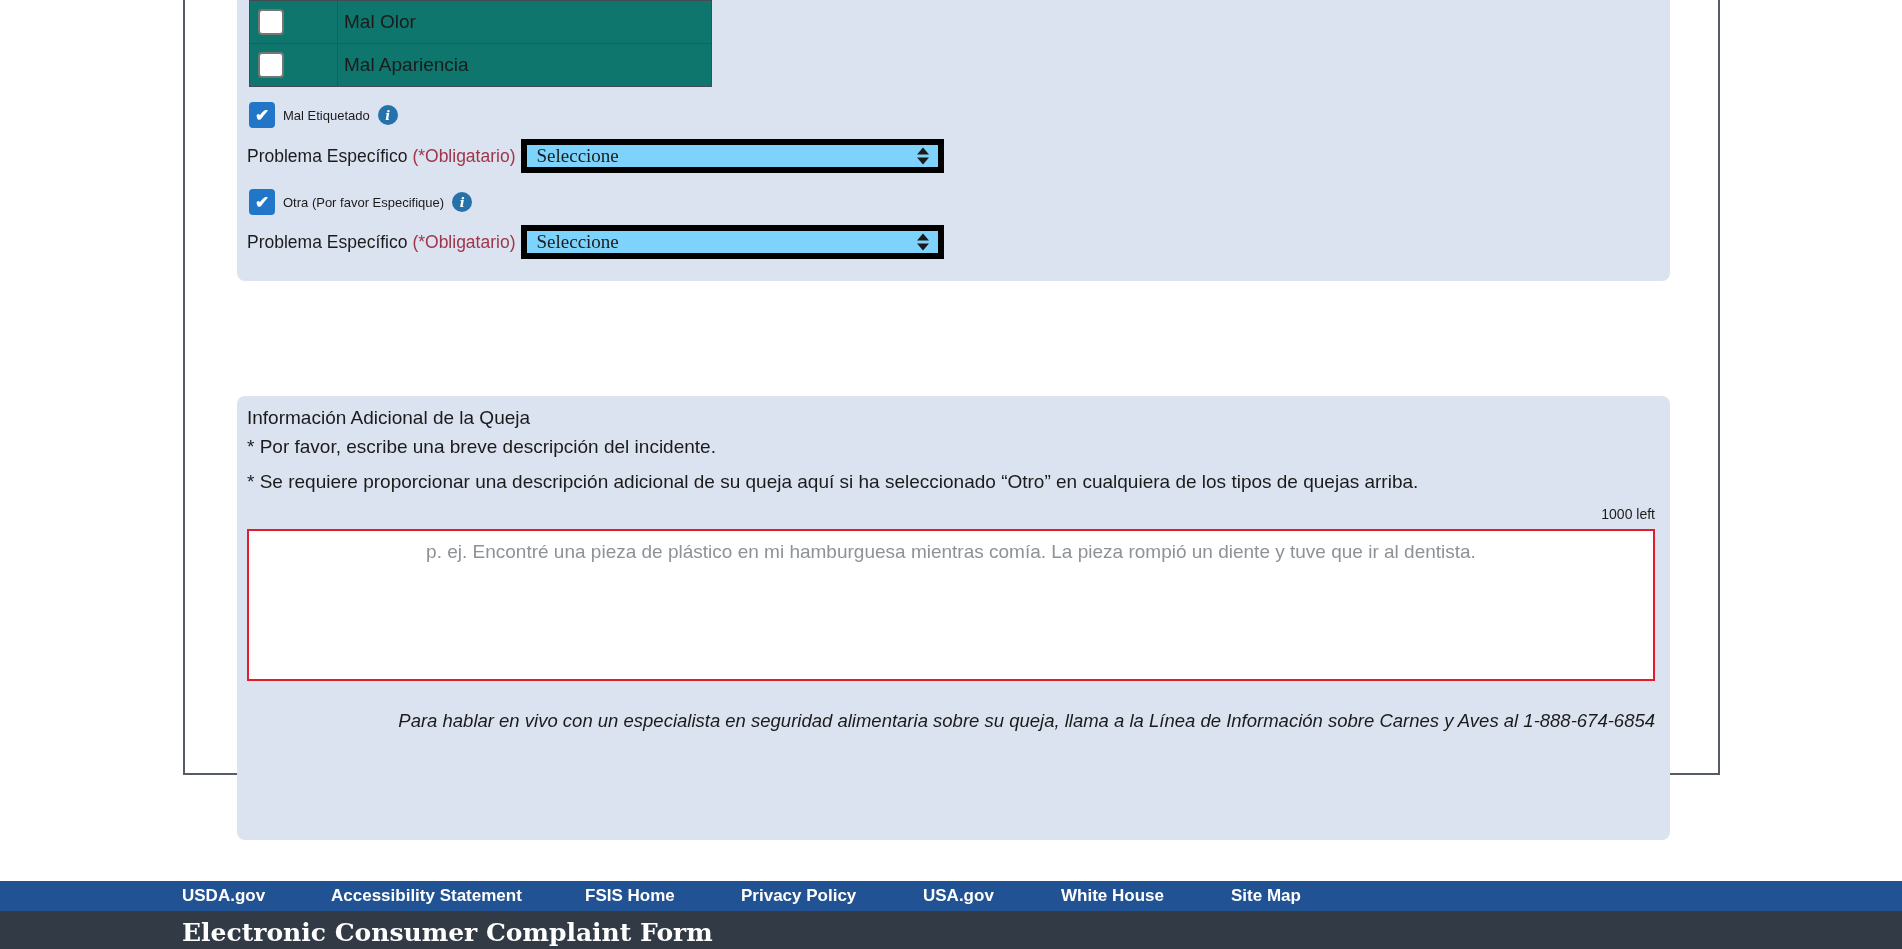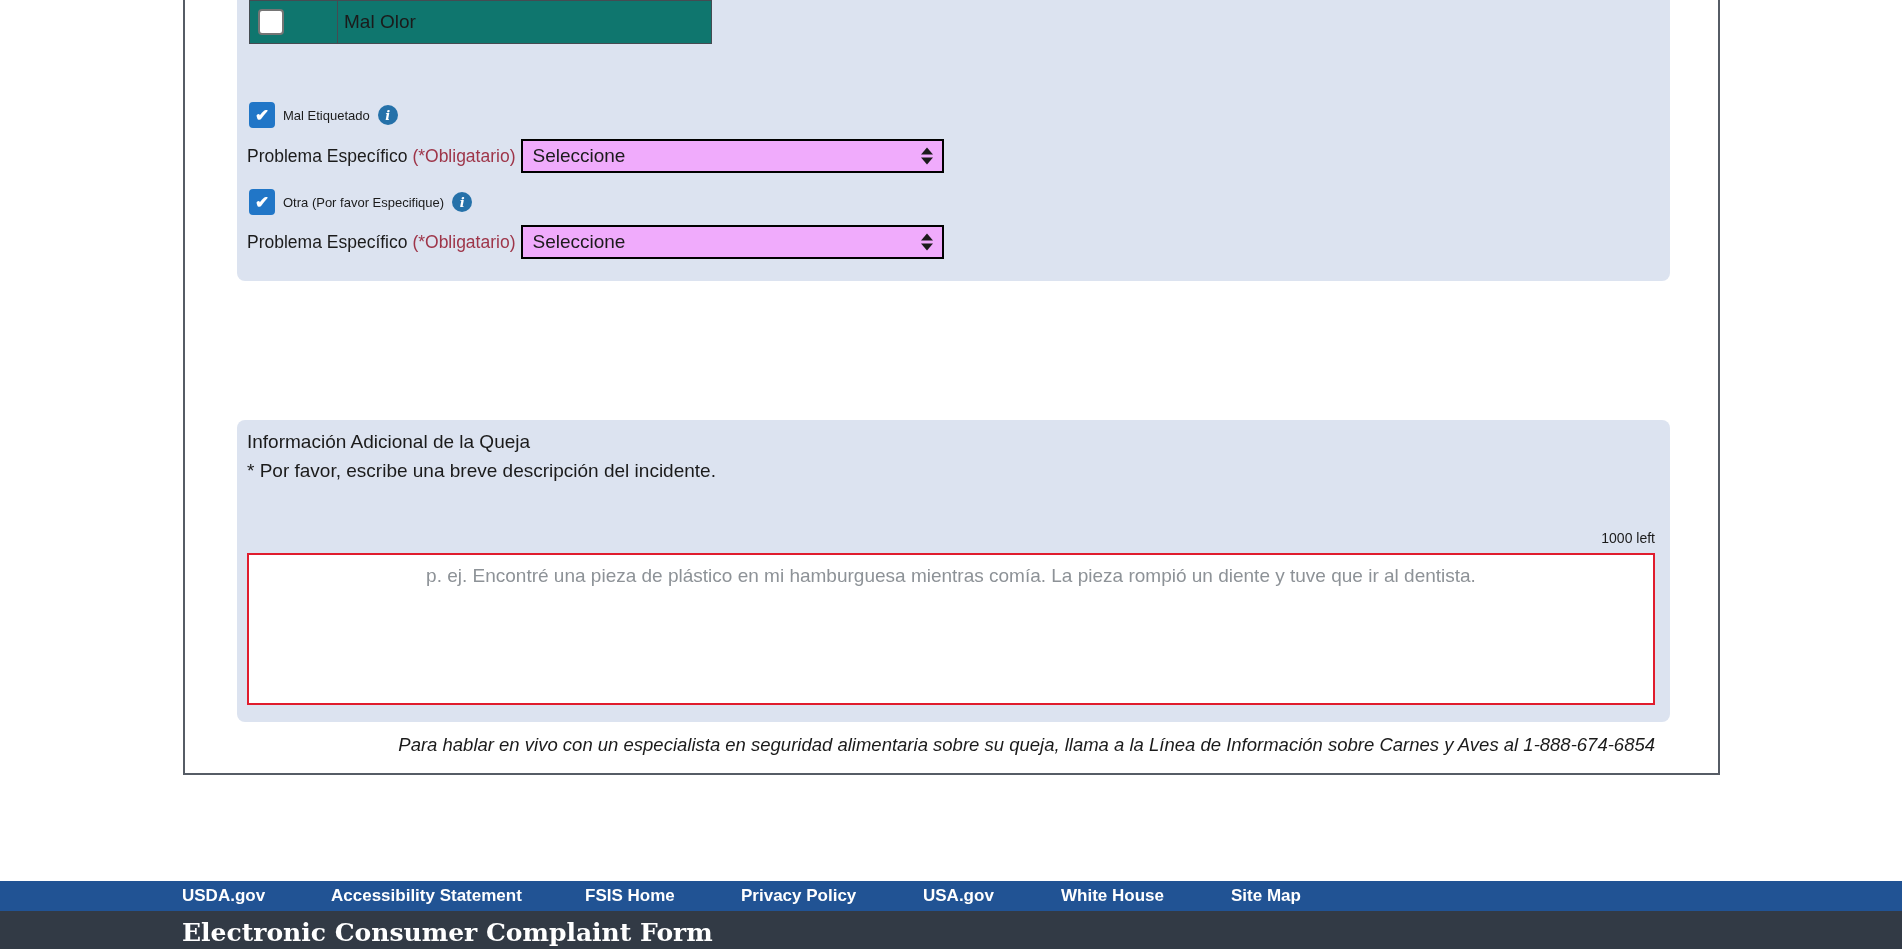--- a/index.html
+++ b/index.html
@@ -5,21 +5,21 @@
   * { margin:0; padding:0; box-sizing:border-box; }
   body { font-family:"Liberation Sans", sans-serif; background:#fff; }
   .page { position:relative; width:1902px; height:949px; overflow:hidden; background:#fff; color:#1b1b1b; }
 
   .form-container { position:absolute; left:183px; top:-20px; width:1537px; height:795px;
     border:2px solid #565c65; background:#fff; }
 
   .panel { position:absolute; left:237px; width:1433px; background:#dce3f0; border-radius:8px; }
   #panel-complaint { top:-20px; height:301px; border-top-left-radius:0; border-top-right-radius:0; }
   #panel-medical { top:290px; height:110px; }
-  #panel-additional { top:420px; height:302px; }
+  #panel-additional { top:396px; height:444px; }
 
   
   .type-table { position:absolute; left:12px; top:20px; width:463px; border:1px solid #454b52; border-bottom:none; background:#0f766e; }
   .type-row { display:flex; height:43px; border-bottom:1px solid #454b52; }
   .type-cell-cb { width:88px; border-right:1px solid #454b52; display:flex; align-items:center; padding-left:8px; }
   .type-cell-label { flex:1; display:flex; align-items:center; padding-left:6px; font-size:19px; }
 
   .cb { width:26px; height:26px; border:2px solid #757575; border-radius:4px; background:#fff; flex:0 0 auto; cursor:pointer; }
   .cb.checked { background:#2176c7; border-color:#2176c7; display:flex; align-items:center; justify-content:center; }
   .cb .tick { color:#fff; font-size:17px; line-height:1; font-weight:bold; }
@@ -27,22 +27,22 @@
   .check-row { position:absolute; left:12px; display:flex; align-items:center; gap:8px; height:26px; }
   .check-row .cb-label { font-size:13px; }
   .info-icon { width:20px; height:20px; border-radius:50%; background:#2571a9; color:#fff; display:flex;
     align-items:center; justify-content:center; font-family:"DejaVu Serif", serif; font-weight:bold;
     font-size:13px; font-style:italic; cursor:pointer; }
 
   .select-row { position:absolute; left:10px; display:flex; align-items:center; gap:6px; height:34px;justify-content:center; }
   .select-label { font-size:17.5px; white-space:nowrap; }
   .required { color:#9e3549; }
 
-  .sel { position:relative; height:34px; background:#f0abfc; border:2px solid #000000; display:flex;
-    align-items:center; padding:0 30px 0 9px; font-size:19px; cursor:pointer; }
+  .sel { position:relative; height:34px; background:#7dd3fc; border:6px solid #000000; display:flex;
+    align-items:center; padding:0 30px 0 9px; font-size:19px; cursor:pointer;font-family:Liberation Serif, serif; }
   .sel-problem { width:423px; }
   .sel-medical { width:111px; }
   .spin { position:absolute; right:9px; top:50%; transform:translateY(-50%); display:flex; flex-direction:column; gap:3px; }
   .spin .up { width:0; height:0; border-left:6px solid transparent; border-right:6px solid transparent; border-bottom:7px solid #1b1b1b; }
   .spin .down { width:0; height:0; border-left:6px solid transparent; border-right:6px solid transparent; border-top:7px solid #1b1b1b; }
 
   
   .panel-heading { position:absolute; left:10px; top:6px; font-family:"DejaVu Serif","Liberation Serif",serif;
     font-weight:bold; font-size:25px; }
   .medical-question { position:absolute; left:10px; top:45px; font-size:19px; }
@@ -73,20 +73,26 @@
   <div class="form-container"></div>
 
   <div class="panel" id="panel-complaint">
 
     <div class="type-table">
       <div class="type-row">
         <div class="type-cell-cb">
           <span class="cb"></span>
         </div>
         <div class="type-cell-label">Mal Olor</div>
+      </div>
+      <div class="type-row">
+        <div class="type-cell-cb">
+          <span class="cb"></span>
+        </div>
+        <div class="type-cell-label">Mal Apariencia</div>
       </div>
     </div>
 
     <div class="check-row" style="top:122px">
       <span class="cb checked">
           <span class="tick">✔</span>
         </span>
       <span class="cb-label">Mal Etiquetado</span>
       <span class="info-icon">i</span>
     </div>
@@ -119,20 +125,21 @@
             <span class="down"></span>
           </span>
       </div>
     </div>
   </div>
 
 
   <div class="panel" id="panel-additional">
     <div class="addl-line" style="top:11px">Información Adicional de la Queja</div>
     <div class="addl-line" style="top:40px">* Por favor, escribe una breve descripción del incidente.</div>
+    <div class="addl-line" style="top:75px">* Se requiere proporcionar una descripción adicional de su queja aquí si ha seleccionado “Otro” en cualquiera de los tipos de quejas arriba.</div>
     <div class="chars-left">1000 left</div>
     <textarea class="desc-textarea" placeholder="p. ej. Encontré una pieza de plástico en mi hamburguesa mientras comía. La pieza rompió un diente y tuve que ir al dentista." style=""></textarea>
     <div class="hotline-note">Para hablar en vivo con un especialista en seguridad alimentaria sobre su queja, llama a la Línea de Información sobre Carnes y Aves al 1-888-674-6854</div>
   </div>
 
   <div class="footer-links-bar">
     <span class="footer-link" style="left:182px">USDA.gov</span>
     <span class="footer-link" style="left:331px">Accessibility Statement</span>
     <span class="footer-link" style="left:585px">FSIS Home</span>
     <span class="footer-link" style="left:741px">Privacy Policy</span>

